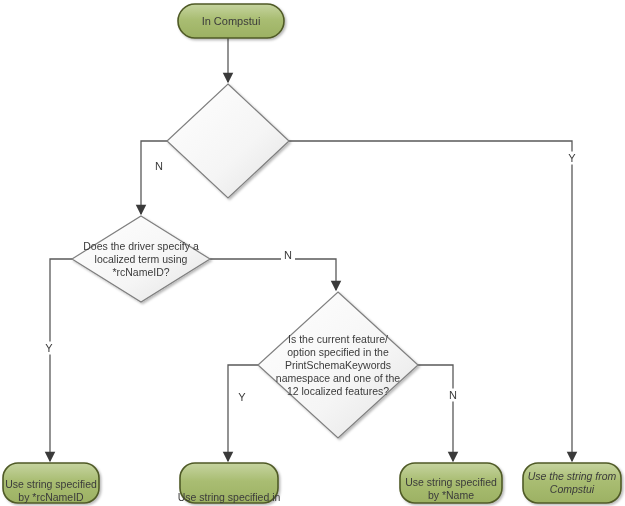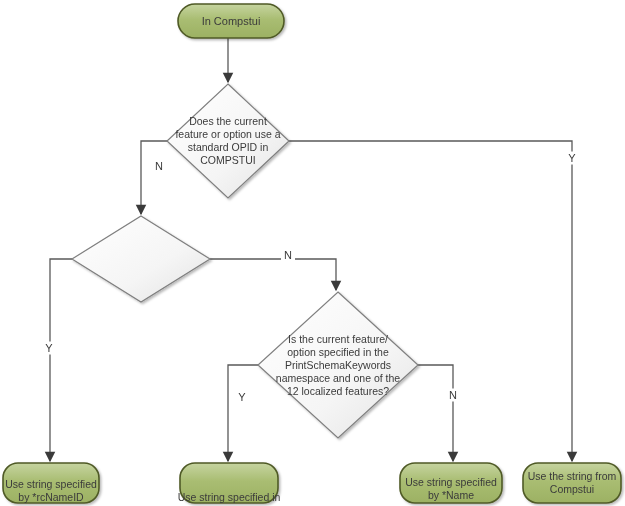--- a/index.html
+++ b/index.html
@@ -90,27 +90,27 @@
 
       <rect x="3" y="463" width="96" height="40" rx="15" fill="url(#greenGrad)" stroke="var(--terminal-border,#4f5a26)" stroke-width="1.6"></rect>
       <rect x="180" y="463" width="98" height="40" rx="15" fill="url(#greenGrad)" stroke="var(--terminal-border,#4f5a26)" stroke-width="1.6"></rect>
       <rect x="400" y="463" width="102" height="40" rx="15" fill="url(#greenGrad)" stroke="var(--terminal-border,#4f5a26)" stroke-width="1.6"></rect>
       <rect x="523" y="463" width="98" height="40" rx="15" fill="url(#greenGrad)" stroke="var(--terminal-border,#4f5a26)" stroke-width="1.6"></rect>
     </g>
   </svg>
 
   <div class="node-text" style="left:178px;top:4px;width:106px;height:34px;font-size:11px;">In Compstui</div>
 
-  <div class="node-text" style="left:173px;top:98px;width:110px;height:86px;">Does the current feature or option use a standard OPID in COMPSTUI</div>
+  <div class="node-text" style="left:70px;top:218px;width:142px;height:82px;">Does the driver specify a localized term using *rcNameID?</div>
   <div class="node-text" style="left:275px;top:322px;width:126px;height:86px;text-align:center;">Is the current feature/ option specified in the PrintSchemaKeywords namespace and one of the 12 localized features?</div>
 
   <div class="node-text" style="left:-1px;top:463px;width:104px;height:56px;">Use string specified by *rcNameID</div>
   <div class="node-text" style="left:177px;top:476px;width:104px;height:56px;">Use string specified in PrintConfig.dll</div>
   <div class="node-text" style="left:399px;top:463px;width:104px;height:52px;">Use string specified by *Name</div>
-  <div class="node-text" style="left:520px;top:463px;width:104px;height:40px;">Use the string from Compstui</div>
+  <div class="node-text" style="left:520px;top:463px;width:104px;height:40px;font-style:italic;">Use the string from Compstui</div>
 
   <div class="edge-label" style="left:159px;top:166px;">N</div>
   <div class="edge-label on-line" style="left:572px;top:158px;">Y</div>
   <div class="edge-label on-line" style="left:49px;top:348px;">Y</div>
   <div class="edge-label on-line" style="left:288px;top:255px;">N</div>
   <div class="edge-label" style="left:242px;top:397px;">Y</div>
   <div class="edge-label on-line" style="left:453px;top:395px;">N</div>
 
 </div>
 

